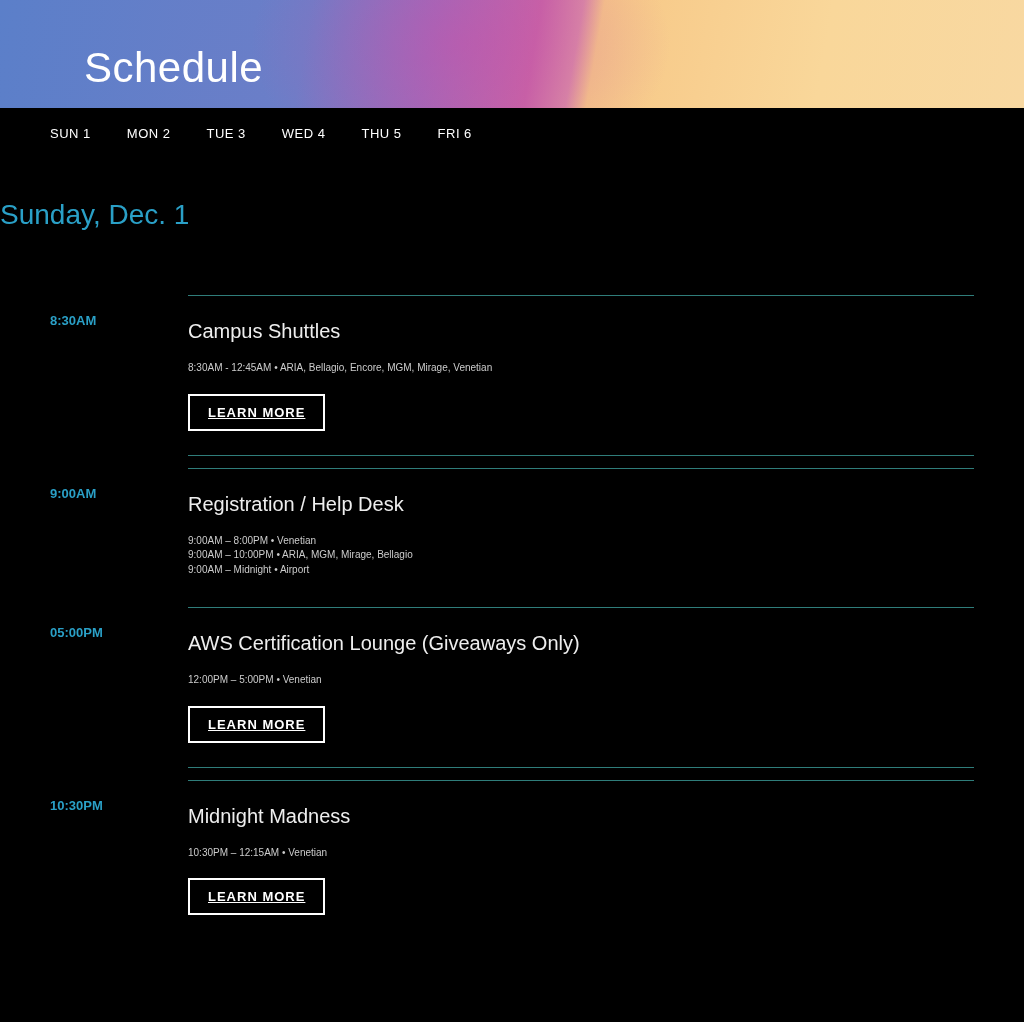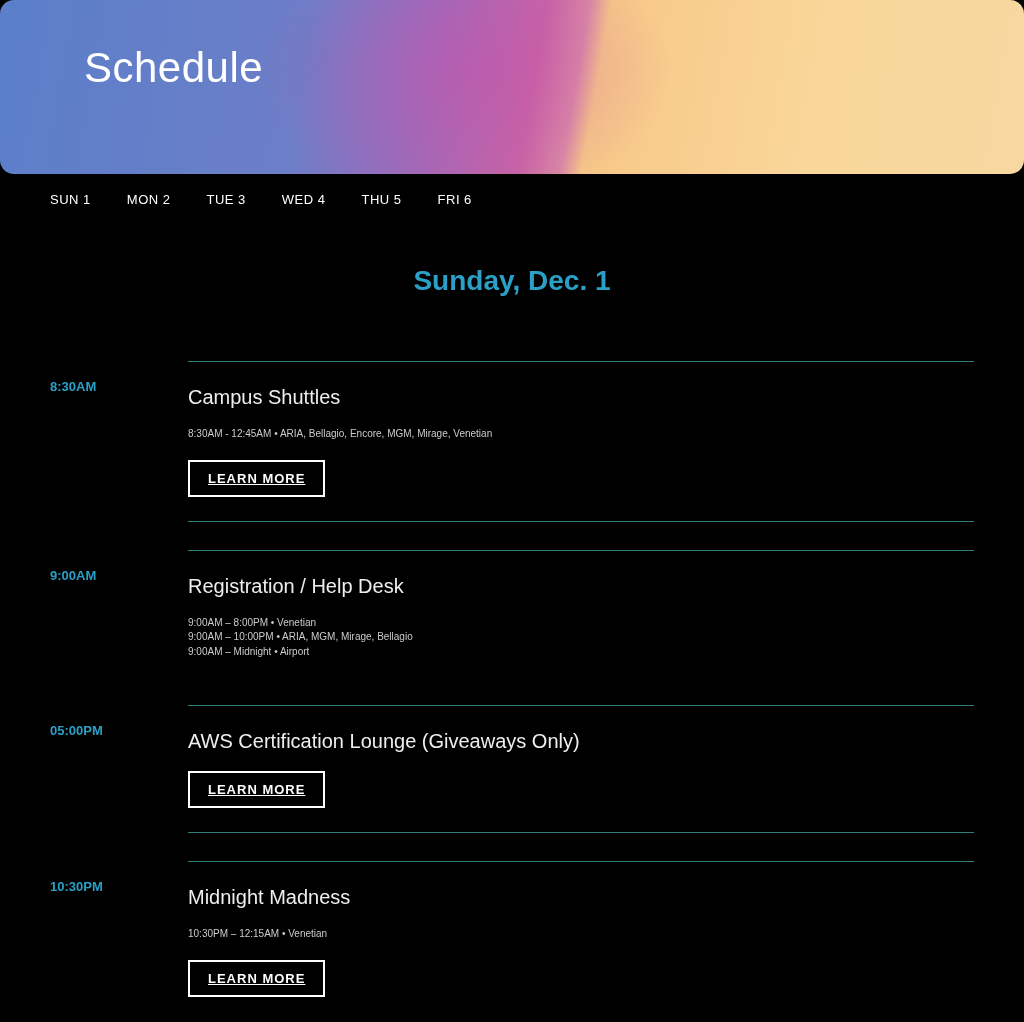--- a/index.html
+++ b/index.html
@@ -4,33 +4,32 @@
 <style>
   * { margin: 0; padding: 0; box-sizing: border-box; }
   body {
     font-family: -apple-system, BlinkMacSystemFont, "Segoe UI", Helvetica, Arial, sans-serif;
     background: #000;
     color: #fff;
     width: 1024px;
     min-height: 1022px;
   }
   .hero {
-    height: 174px;
+    height: 108px;
     position: relative;
     overflow: hidden;
     background: linear-gradient(100deg,
       #5b7fc9 0%,
       #6c7ec8 30%,
       #9d6bba 42%,
       #c764a5 52%,
       #d98aa5 56%,
       #f7c887 58%,
       #f9d79a 80%,
       #f8d8a1 100%);
-    border-radius: 14px;
   }
   .hero::before {
     content:"";
     position:absolute;
     inset:0;
     background: radial-gradient(ellipse 300px 200px at 45% 40%, rgba(200,80,170,0.45), transparent 70%);
     pointer-events:none;
   }
   .hero h1 {
     position: absolute;
@@ -49,32 +48,32 @@
     font-size: 13px;
     font-weight: 400;
     letter-spacing: 0.5px;
   }
   .daynav a {
     color: #fff;
     text-decoration: none;
     cursor: pointer;
   }
   .daytitle {
-    text-align: center;
+    text-align: left;
     font-size: 28px;
-    font-weight: 700;
+    font-weight: 400;
     color: #2aa0c7;
     margin: 40px 0 64px;
   }
   .events {
     padding: 0 50px 60px 50px;
   }
   .event {
     display: flex;
-    margin-bottom: 28px;
+    margin-bottom: 12px;
   }
   .event-time {
     width: 138px;
     flex-shrink: 0;
     color: #2aa0c7;
     font-size: 13px;
     font-weight: 700;
     padding-top: 18px;
   }
   .event-body {
@@ -137,19 +136,19 @@
     </div>
     <div class="event">
       <div class="event-time">9:00AM</div>
       <div class="event-body">
         <div class="event-title">Registration / Help Desk</div>
         <div class="event-details">9:00AM – 8:00PM • Venetian<br>9:00AM – 10:00PM • ARIA, MGM, Mirage, Bellagio<br>9:00AM – Midnight • Airport</div>
       </div>
     </div>
     <div class="event">
       <div class="event-time">05:00PM</div>
-      <div class="event-body"><div class="event-title">AWS Certification Lounge (Giveaways Only)</div><button class="learn-btn">LEARN MORE</button><div class="event-bottom-rule"></div></div>
+      <div class="event-body"><div class="event-title">AWS Certification Lounge (Giveaways Only)</div><div class="event-details">12:00PM – 5:00PM • Venetian</div><button class="learn-btn">LEARN MORE</button><div class="event-bottom-rule"></div></div>
     </div>
     <div class="event">
       <div class="event-time">10:30PM</div>
       <div class="event-body"><div class="event-title">Midnight Madness</div><div class="event-details">10:30PM – 12:15AM • Venetian</div><button class="learn-btn">LEARN MORE</button></div>
     </div>
   </div>
 
 </body></html>

